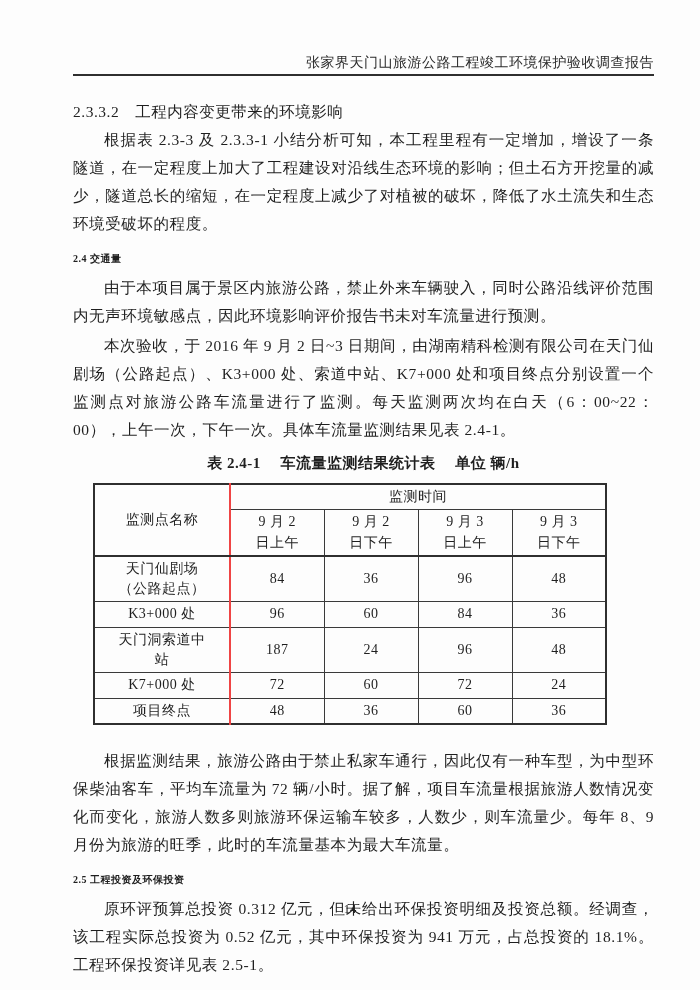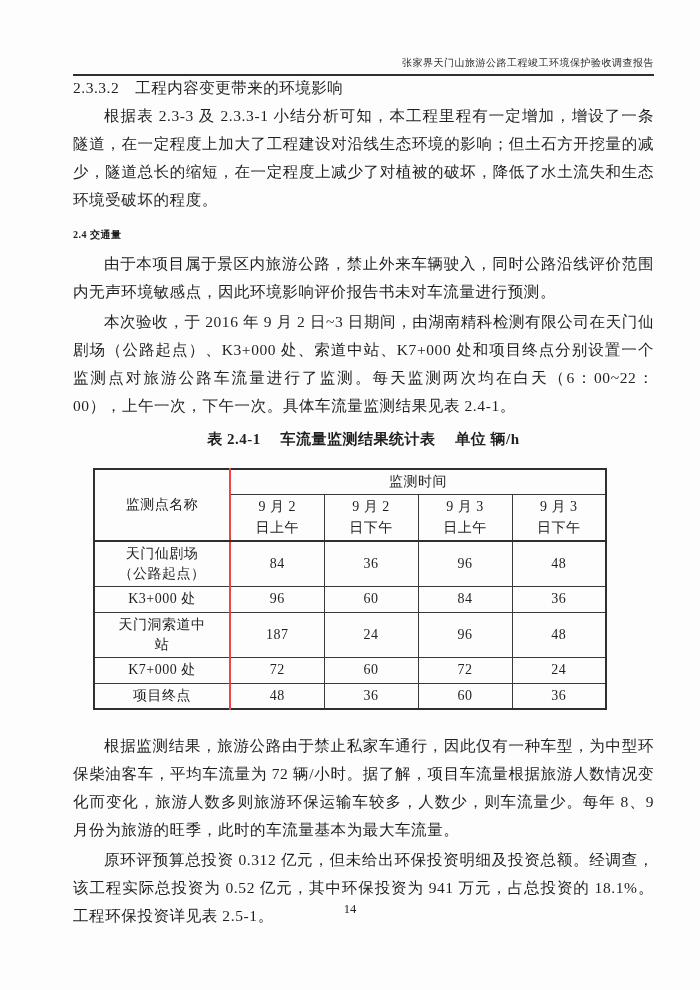--- a/index.html
+++ b/index.html
@@ -13,34 +13,34 @@
     height: 990px;
     background: #fdfdfd;
     color: #1f1f1f;
     font-family: "Liberation Serif", "DejaVu Serif", serif;
     box-sizing: border-box;
     padding: 54px 46px 0 73px;
     overflow: hidden;
   }
   .running-header {
     text-align: right;
-    font-size: 10px;
+    font-size: 14px;
     line-height: 17px;
     color: #2a2a2a;
     letter-spacing: 0.5px;
   }
   .header-rule {
     border: none;
     border-top: 2px solid #2f2f2f;
     margin: 3px 0 0 0;
   }
   .h4 {
     font-size: 15.5px;
     font-weight: normal;
-    margin: 0 0 0 0;
+    margin: 24px 0 0 0;
     line-height: 24px;
     letter-spacing: 0.5px;
   }
   .h2 {
     font-size: 10px;
     font-weight: bold;
     margin: 8px 0 0 0;
     line-height: 26px;
     letter-spacing: 0.5px;
   }
@@ -54,21 +54,21 @@
   }
   p.underlined {
     text-decoration-color: #3a3a3a;
     text-decoration-thickness: 1px;
     text-underline-offset: 4px;
   }
   .table-title {
     font-size: 15px;
     font-weight: bold;
     text-align: center;
-    margin: 8px 0 18px 0;
+    margin: 8px 0 9px 0;
     line-height: 22px;
     letter-spacing: 0.5px;
   }
   table.traffic {
     border-collapse: collapse;
     table-layout: fixed;
     width: 512px;
     margin-left: 20px;
     font-size: 14px;
     color: #1f1f1f;
@@ -174,18 +174,19 @@
         <td>48</td>
         <td>36</td>
         <td>60</td>
         <td>36</td>
       </tr>
     </tbody>
   </table>
 
   <p class="body-para" style="margin-top:22px">根据监测结果，旅游公路由于禁止私家车通行，因此仅有一种车型，为中型环保柴油客车，平均车流量为 72 辆/小时。据了解，项目车流量根据旅游人数情况变化而变化，旅游人数多则旅游环保运输车较多，人数少，则车流量少。每年 8、9 月份为旅游的旺季，此时的车流量基本为最大车流量。</p>
 
+  <h2 class="h2">2.5 工程投资及环保投资</h2>
 
   <p class="body-para">原环评预算总投资 0.312 亿元，但未给出环保投资明细及投资总额。经调查，该工程实际总投资为 0.52 亿元，其中环保投资为 941 万元，占总投资的 18.1%。工程环保投资详见表 2.5-1。</p>
 
   <div class="footer-pagenum">14</div>
 
 </div>
 
 </body></html>

